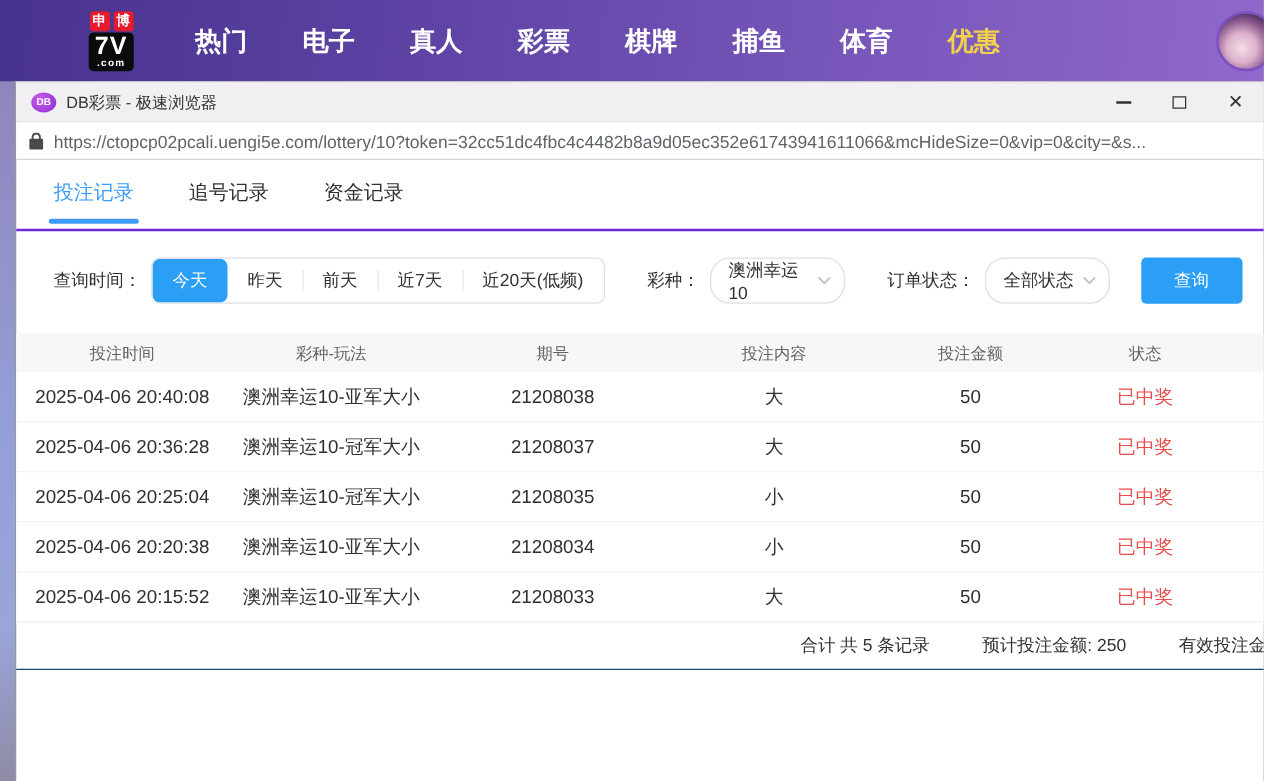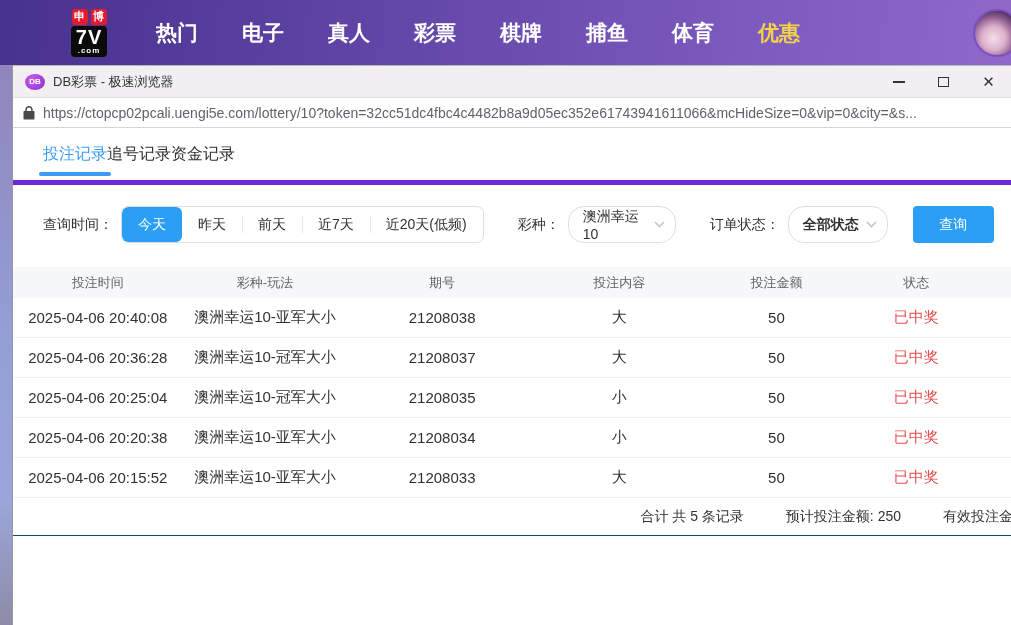--- a/index.html
+++ b/index.html
@@ -54,21 +54,21 @@
   .glyph-close{ font-size:15px; color:#333; line-height:1; }
 
   .urlbar{
     height:30px; background:#fff; border-bottom:1px solid #d6d6d8;
     display:flex; align-items:center; padding:0 10px;
   }
   .lock{ flex:0 0 auto; margin-right:8px; display:flex; }
   .url-text{ font-size:14px; color:#5f6368; white-space:nowrap; overflow:hidden;text-align:center; }
 
   
-  .tabs{ display:flex; padding:16px 0 0 30px; border-bottom:5px solid #6d28d9; height:57px; }
+  .tabs{ display:flex; gap:44px; padding:16px 0 0 30px; border-bottom:2px solid #6d28d9; height:57px; }
   .tab{ font-size:16px; color:#303133; cursor:pointer; position:relative; padding-bottom:14px; }
   .tab.active{ color:#3b9bf5; }
   .tab.active::after{
     content:""; position:absolute; left:-4px; right:-4px; bottom:4px; height:4px;
     border-radius:3px; background:#3b9bf5;
   }
 
   
   .filters{ display:flex; align-items:center; margin:21px 0 0 30px; font-size:14px; color:#303133; }
   .fil-label{ margin-right:8px; }
@@ -77,21 +77,21 @@
   .seg + .seg::before{ content:""; position:absolute; left:0; top:9px; bottom:9px; width:1px; background:#e6e6e8; }
   .seg.active{ background:#2b9ff5; color:#fff; border-radius:6px; }
   .seg.active::before{ display:none; }
   .seg.active + .seg::before{ display:none; }
   .select{
     display:flex; align-items:center; justify-content:space-between;
     border:1px solid #dcdfe6; border-radius:16px; height:37px; background:#fff;
     padding:0 10px 0 14px; cursor:pointer; color:#303133;
   }
   .sel-lottery{ width:108px; margin-right:34px; }
-  .sel-status{ width:100px; margin-right:25px;font-weight:bold; }
+  .sel-status{ width:100px; margin-right:25px; }
   .ml34{ margin-left:34px; }
   .chev{ display:flex; }
   .search-btn{
     width:81px; height:37px; background:#2b9ff5; border:none; border-radius:4px;
     color:#fff; font-size:14px; cursor:pointer; font-family:inherit;
   }
 
   
   .table{ margin-top:24px; }
   .trow{ display:flex; align-items:center; }

